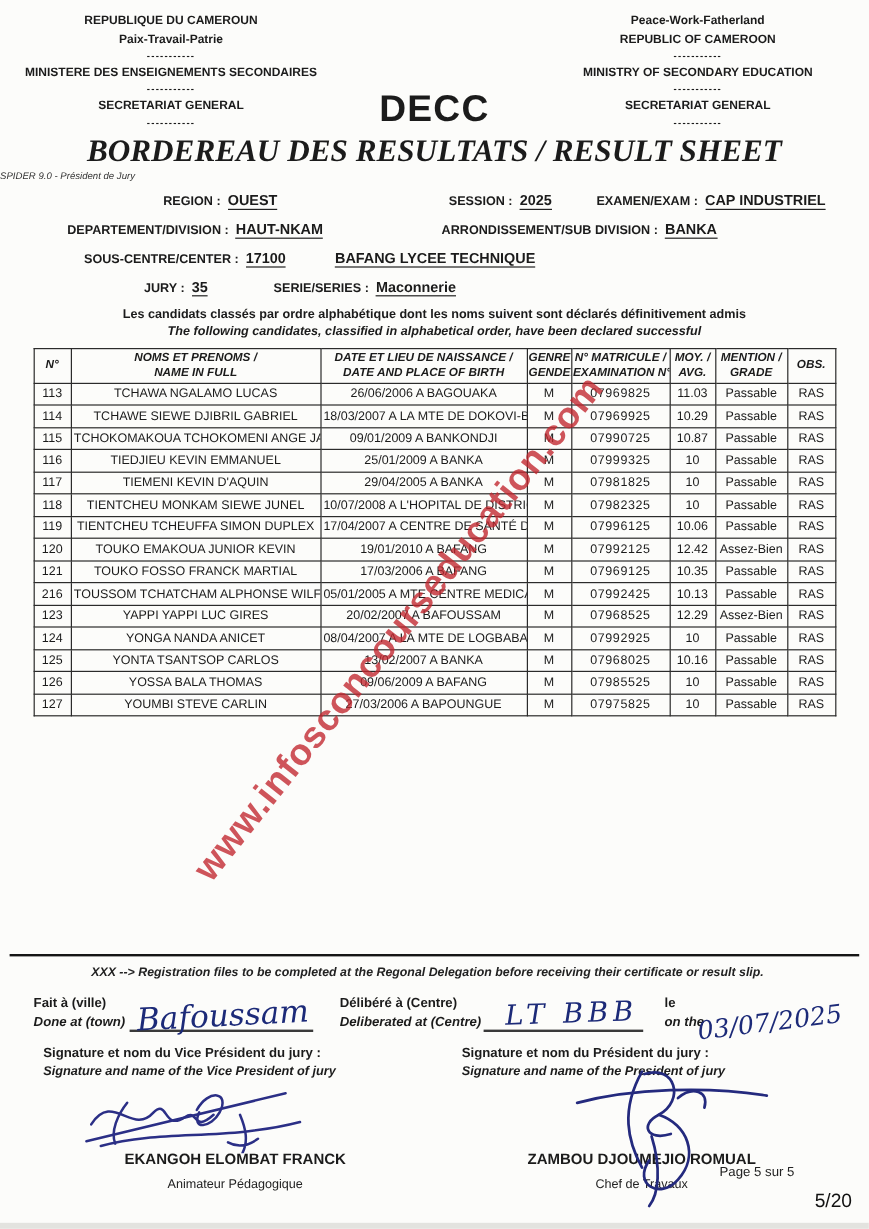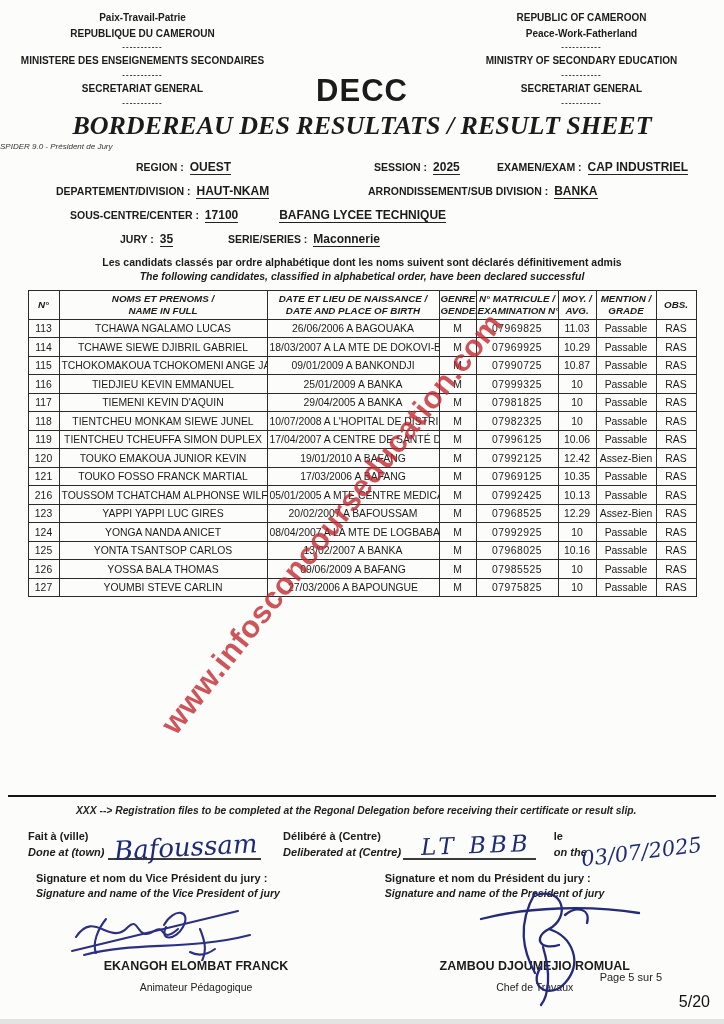--- a/index.html
+++ b/index.html
@@ -78,34 +78,34 @@
   .sig-col.right { text-align:left; }
   .sig-col.right .sig-name, .sig-col.right .sig-role { text-align:center; width:300px; }
   .page-note { position:absolute; right:62px; bottom:36px; font-size:11px; color:#222; }
   .page-indicator { position:absolute; right:14px; bottom:8px; font-size:16px; color:#111; }
 </style>
 </head>
 <body>
 
 <div class="hdr">
   <div class="hdr-block">
+    <div>REPUBLIQUE DU CAMEROUN</div>
     <div>Paix-Travail-Patrie</div>
-    <div>REPUBLIQUE DU CAMEROUN</div>
     <div class="dash">-----------</div>
     <div>MINISTERE DES ENSEIGNEMENTS SECONDAIRES</div>
     <div class="dash">-----------</div>
     <div>SECRETARIAT GENERAL</div>
     <div class="dash">-----------</div>
   </div>
   <div class="hdr-center">
     <div class="decc">DECC</div>
   </div>
   <div class="hdr-block">
+    <div>Peace-Work-Fatherland</div>
     <div>REPUBLIC OF CAMEROON</div>
-    <div>Peace-Work-Fatherland</div>
     <div class="dash">-----------</div>
     <div>MINISTRY OF SECONDARY EDUCATION</div>
     <div class="dash">-----------</div>
     <div>SECRETARIAT GENERAL</div>
     <div class="dash">-----------</div>
   </div>
 </div>
 
 <div class="doc-title">BORDEREAU DES RESULTATS / RESULT SHEET</div>
 <div class="doc-subtitle">SPIDER 9.0 -  Président de Jury</div>

